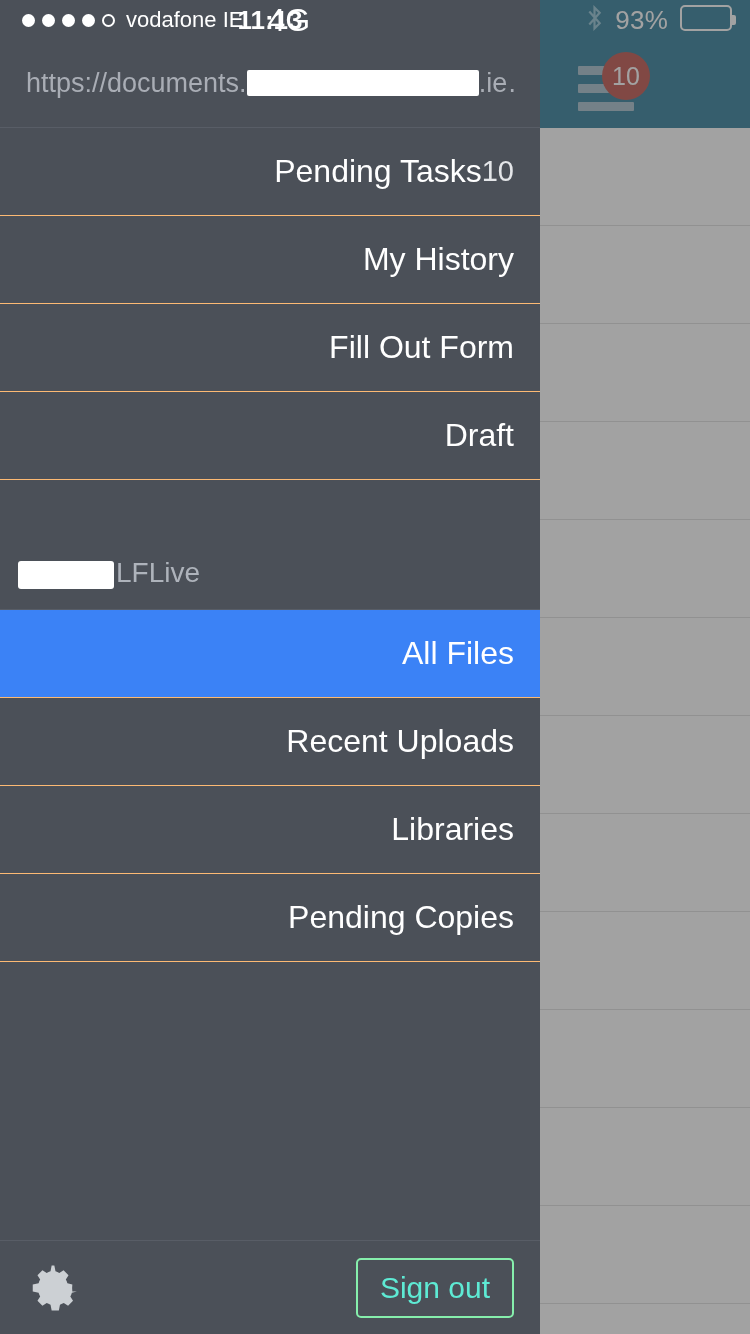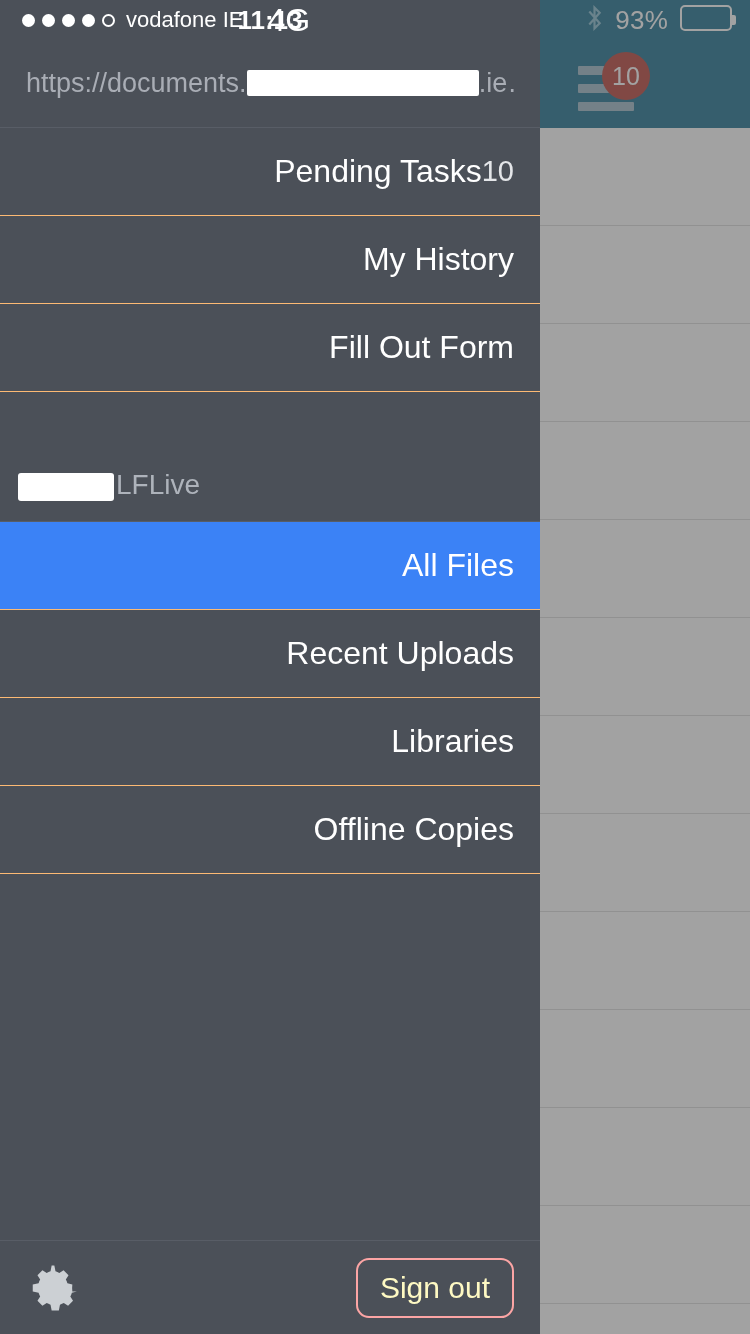--- a/index.html
+++ b/index.html
@@ -129,22 +129,22 @@
     display:inline-block; background:#fff; width:96px; height:28px;
     border-radius:3px; margin-right:2px; vertical-align:middle;
   }
   .spacer { flex:1 1 auto; }
   .drawer-footer {
     height:94px; display:flex; align-items:center; justify-content:space-between;
     padding:0 26px; border-top:1px solid #585d66;
   }
   .gear { width:54px; height:54px; }
   .signout-btn {
-    border:2px solid #fca5a5; border-radius:13px;
-    color:#fef9c3; font-size:30px; padding:11px 22px; background:transparent;
+    border:2px solid #86efac; border-radius:5px;
+    color:#5eead4; font-size:30px; padding:11px 22px; background:transparent;
     font-family:"Liberation Sans", sans-serif;
   }
 </style>
 </head>
 <body>
 
 <div id="app">
 
   <div class="bg-layer">
 
@@ -280,39 +280,43 @@
         <span class="count">10</span>
       </div>
       <div class="menu-item">
         <span>My History</span>
         <span class="count"></span>
       </div>
       <div class="menu-item">
         <span>Fill Out Form</span>
         <span class="count"></span>
       </div>
+      <div class="menu-item">
+        <span>Draft</span>
+        <span class="count"></span>
+      </div>
     </div>
 
     <div class="group-label">
       <span class="redact2"></span>
         <span>LFLive</span>
     </div>
 
     <div class="menu-section">
       <div class="menu-item active">
         <span>All Files</span>
       </div>
       <div class="menu-item">
         <span>Recent Uploads</span>
       </div>
       <div class="menu-item">
         <span>Libraries</span>
       </div>
       <div class="menu-item">
-        <span>Offline Copies</span>
+        <span>Pending Copies</span>
       </div>
     </div>
 
     <div class="spacer"></div>
 
     <div class="drawer-footer">
       <svg class="gear" viewBox="0 0 24 24">
         <path fill="#ccd0d4" d="M12 8.2a3.8 3.8 0 1 0 0 7.6 3.8 3.8 0 0 0 0-7.6zm0 5.9a2.1 2.1 0 1 1 0-4.2 2.1 2.1 0 0 1 0 4.2z"></path>
         <path fill="#ccd0d4" d="M20.6 13.6l-.1-1.6.1-1.6-2.2-.5a6.6 6.6 0 0 0-.7-1.7l1.2-1.9-2.2-2.2-1.9 1.2a6.6 6.6 0 0 0-1.7-.7L12.6 2h-1.2l-.5 2.6a6.6 6.6 0 0 0-1.7.7L7.3 4.1 5.1 6.3l1.2 1.9a6.6 6.6 0 0 0-.7 1.7L3 10.4v3.2l2.6.5c.2.6.4 1.2.7 1.7l-1.2 1.9 2.2 2.2 1.9-1.2c.5.3 1.1.5 1.7.7l.5 2.6h3.2l.5-2.6c.6-.2 1.2-.4 1.7-.7l1.9 1.2 2.2-2.2-1.2-1.9c.3-.5.5-1.1.7-1.7l2.2-.5z"></path>
       </svg>

